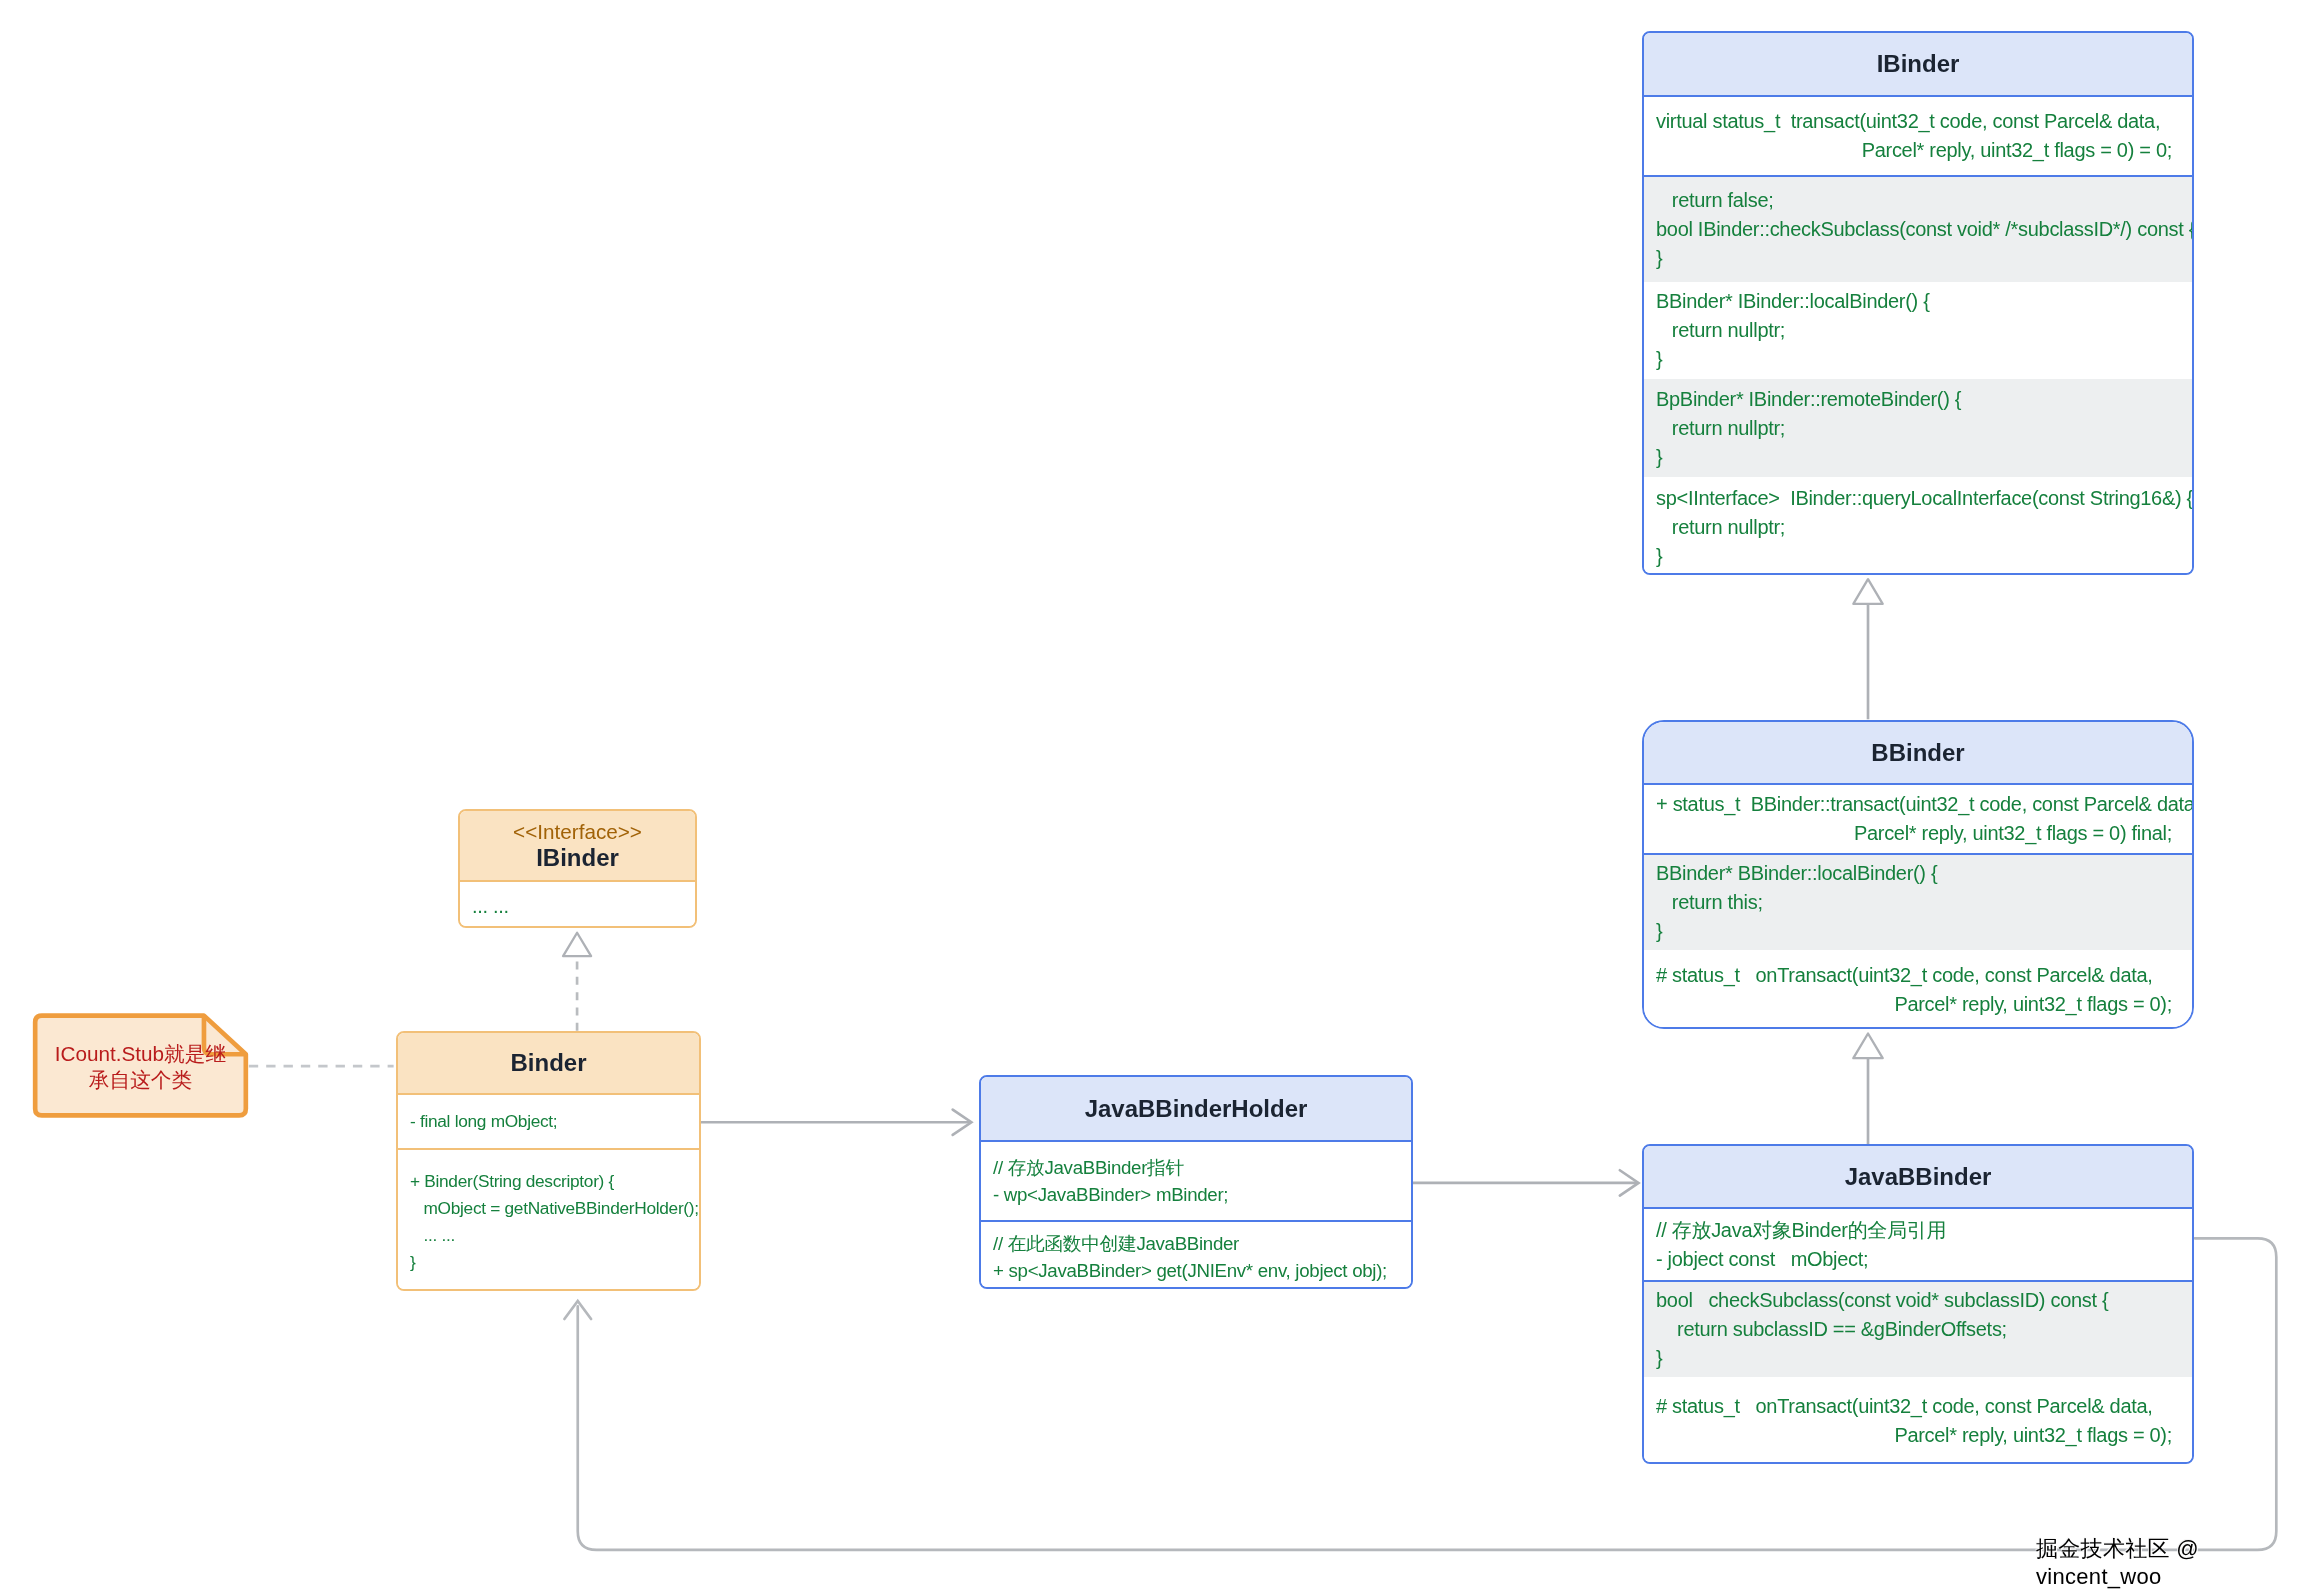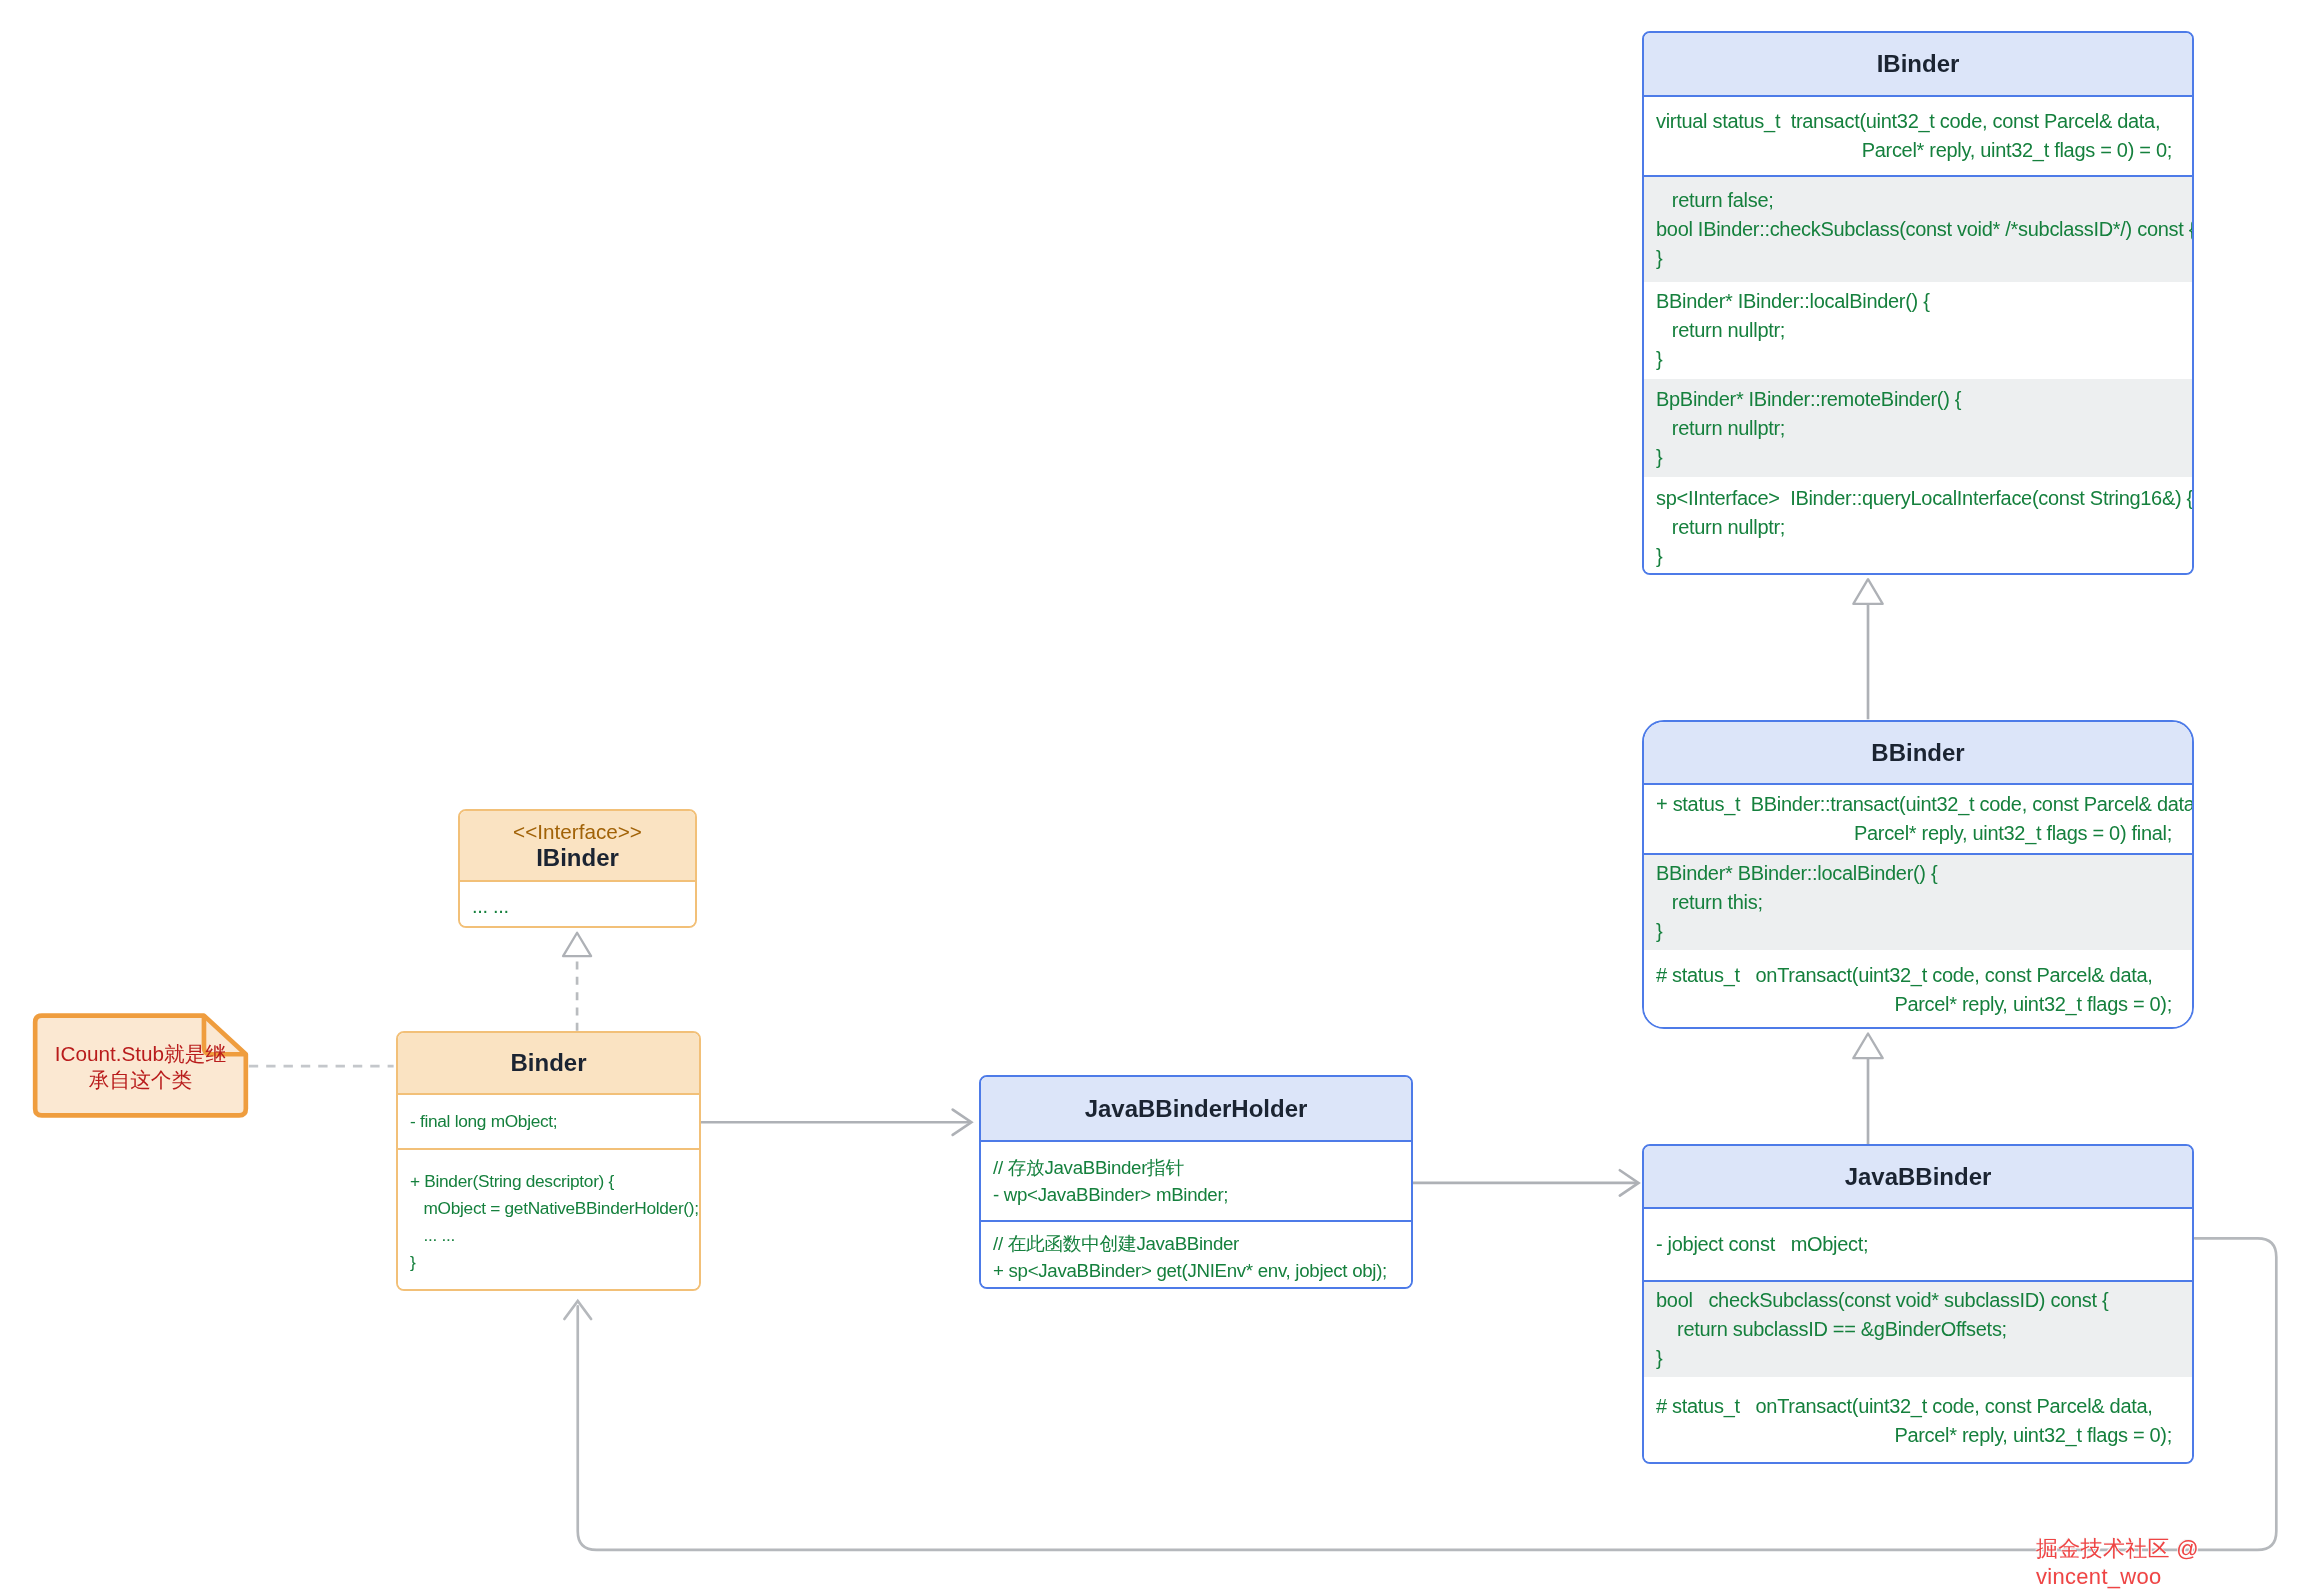--- a/index.html
+++ b/index.html
@@ -35,21 +35,21 @@
 
   
   .note{position:absolute;left:32px;top:1013px;width:217px;height:105px;z-index:2;}
   .note-text{position:absolute;left:0;top:0;width:100%;text-align:center;
              font-size:20.7px;color:#b91c1c;line-height:27px;}
   .note-l1{top:27px;}
   .note-l2{top:53px;}
 
   
   .watermark{position:absolute;left:2036px;top:1534px;width:267px;z-index:3;
-             font-size:22px;color:#ef4444;letter-spacing:0.3px;
+             font-size:22px;color:#000000;letter-spacing:0.3px;
              text-shadow:1.3px 1.3px 0.7px #ffffff, -0.7px -0.7px 0 #f4f4f4;}
 </style>
 </head>
 <body>
 
 <div class="canvas">
 
   <svg class="connectors" width="2319" height="1594" viewBox="0 0 3476 2389">
 
     <path d="M373,1598 H590" stroke="#C4C7CB" stroke-width="4" stroke-dasharray="14 12" fill="none"></path>
@@ -126,20 +126,21 @@
       </div>
     <div class="sec" style="height:80px">
         <div class="ln"># status_t   onTransact(uint32_t code, const Parcel&amp; data,</div>
         <div class="ln cont">Parcel* reply, uint32_t flags = 0);</div>
       </div>
   </div>
 
   <div class="clsbox blue" style="left:1642px;top:1144px;width:552px;height:320px;">
     <div class="hdr" style="height:63px">JavaBBinder</div>
     <div class="sec" style="height:71px">
+        <div class="ln">// 存放Java对象Binder的全局引用</div>
         <div class="ln">- jobject const   mObject;</div>
       </div>
     <div class="sec g comp" style="height:97px">
         <div class="ln">bool   checkSubclass(const void* subclassID) const {</div>
         <div class="ln">    return subclassID == &amp;gBinderOffsets;</div>
         <div class="ln">}</div>
       </div>
     <div class="sec" style="height:88px">
         <div class="ln"># status_t   onTransact(uint32_t code, const Parcel&amp; data,</div>
         <div class="ln cont">Parcel* reply, uint32_t flags = 0);</div>

